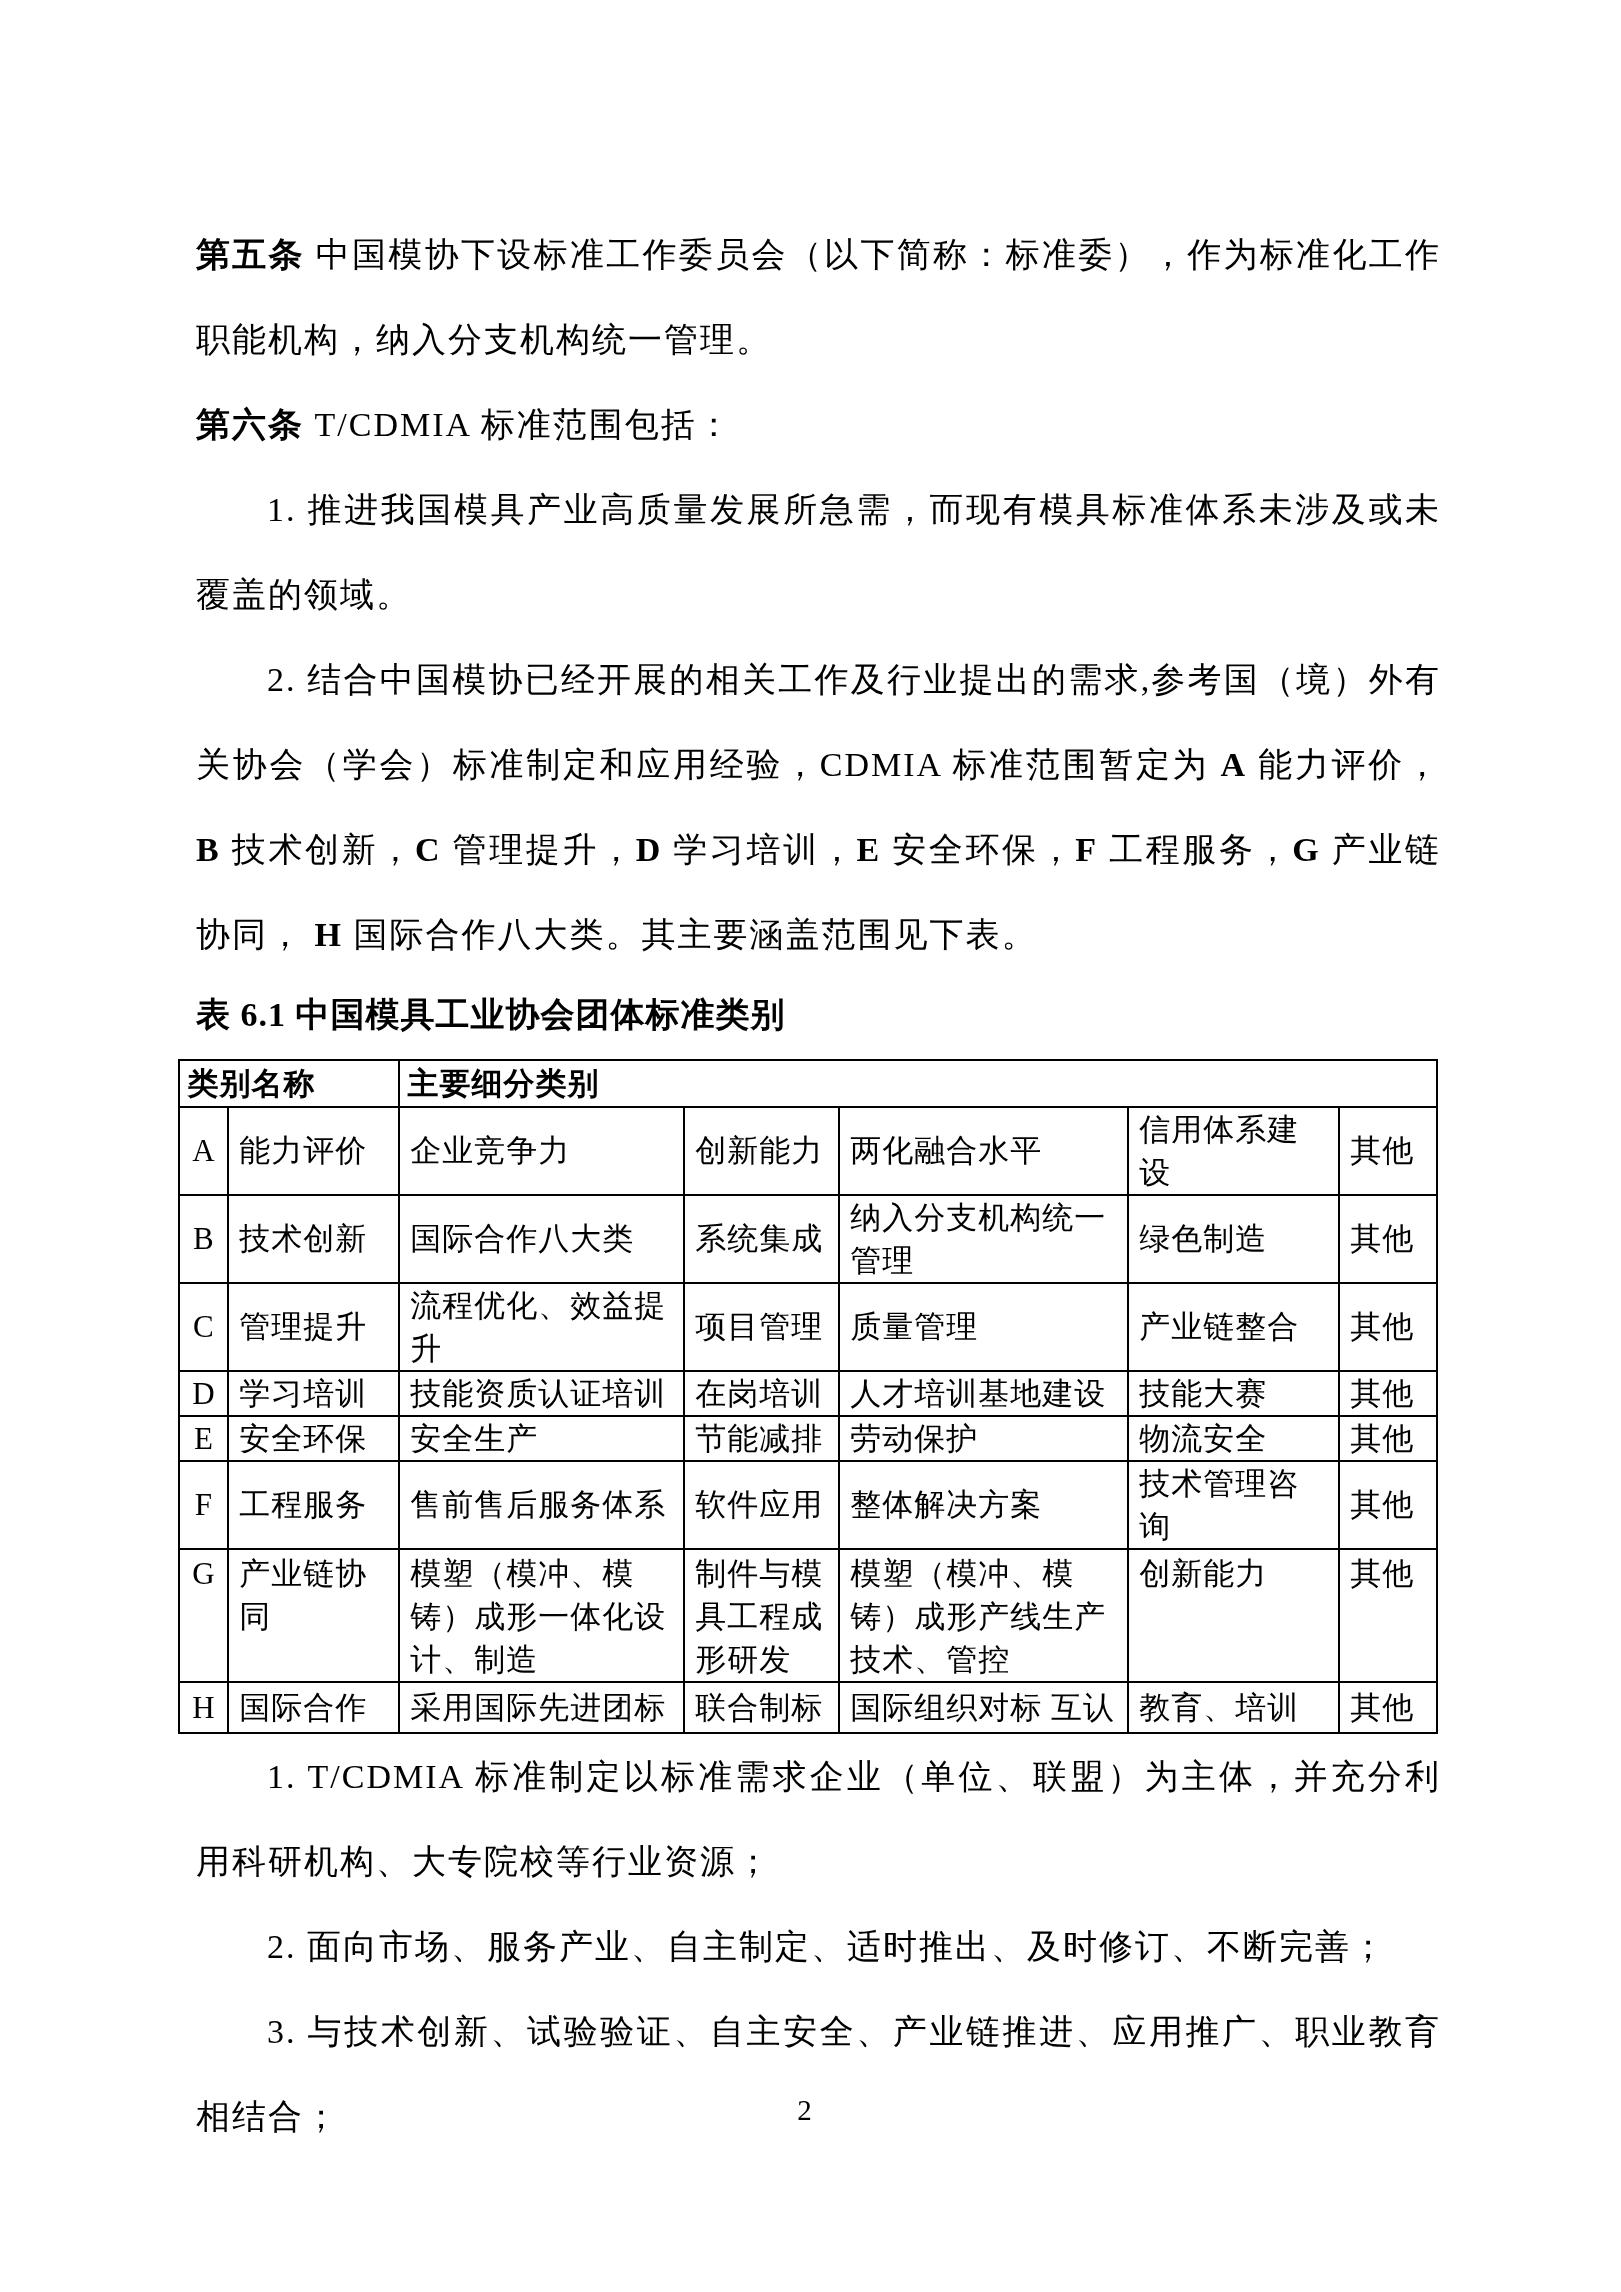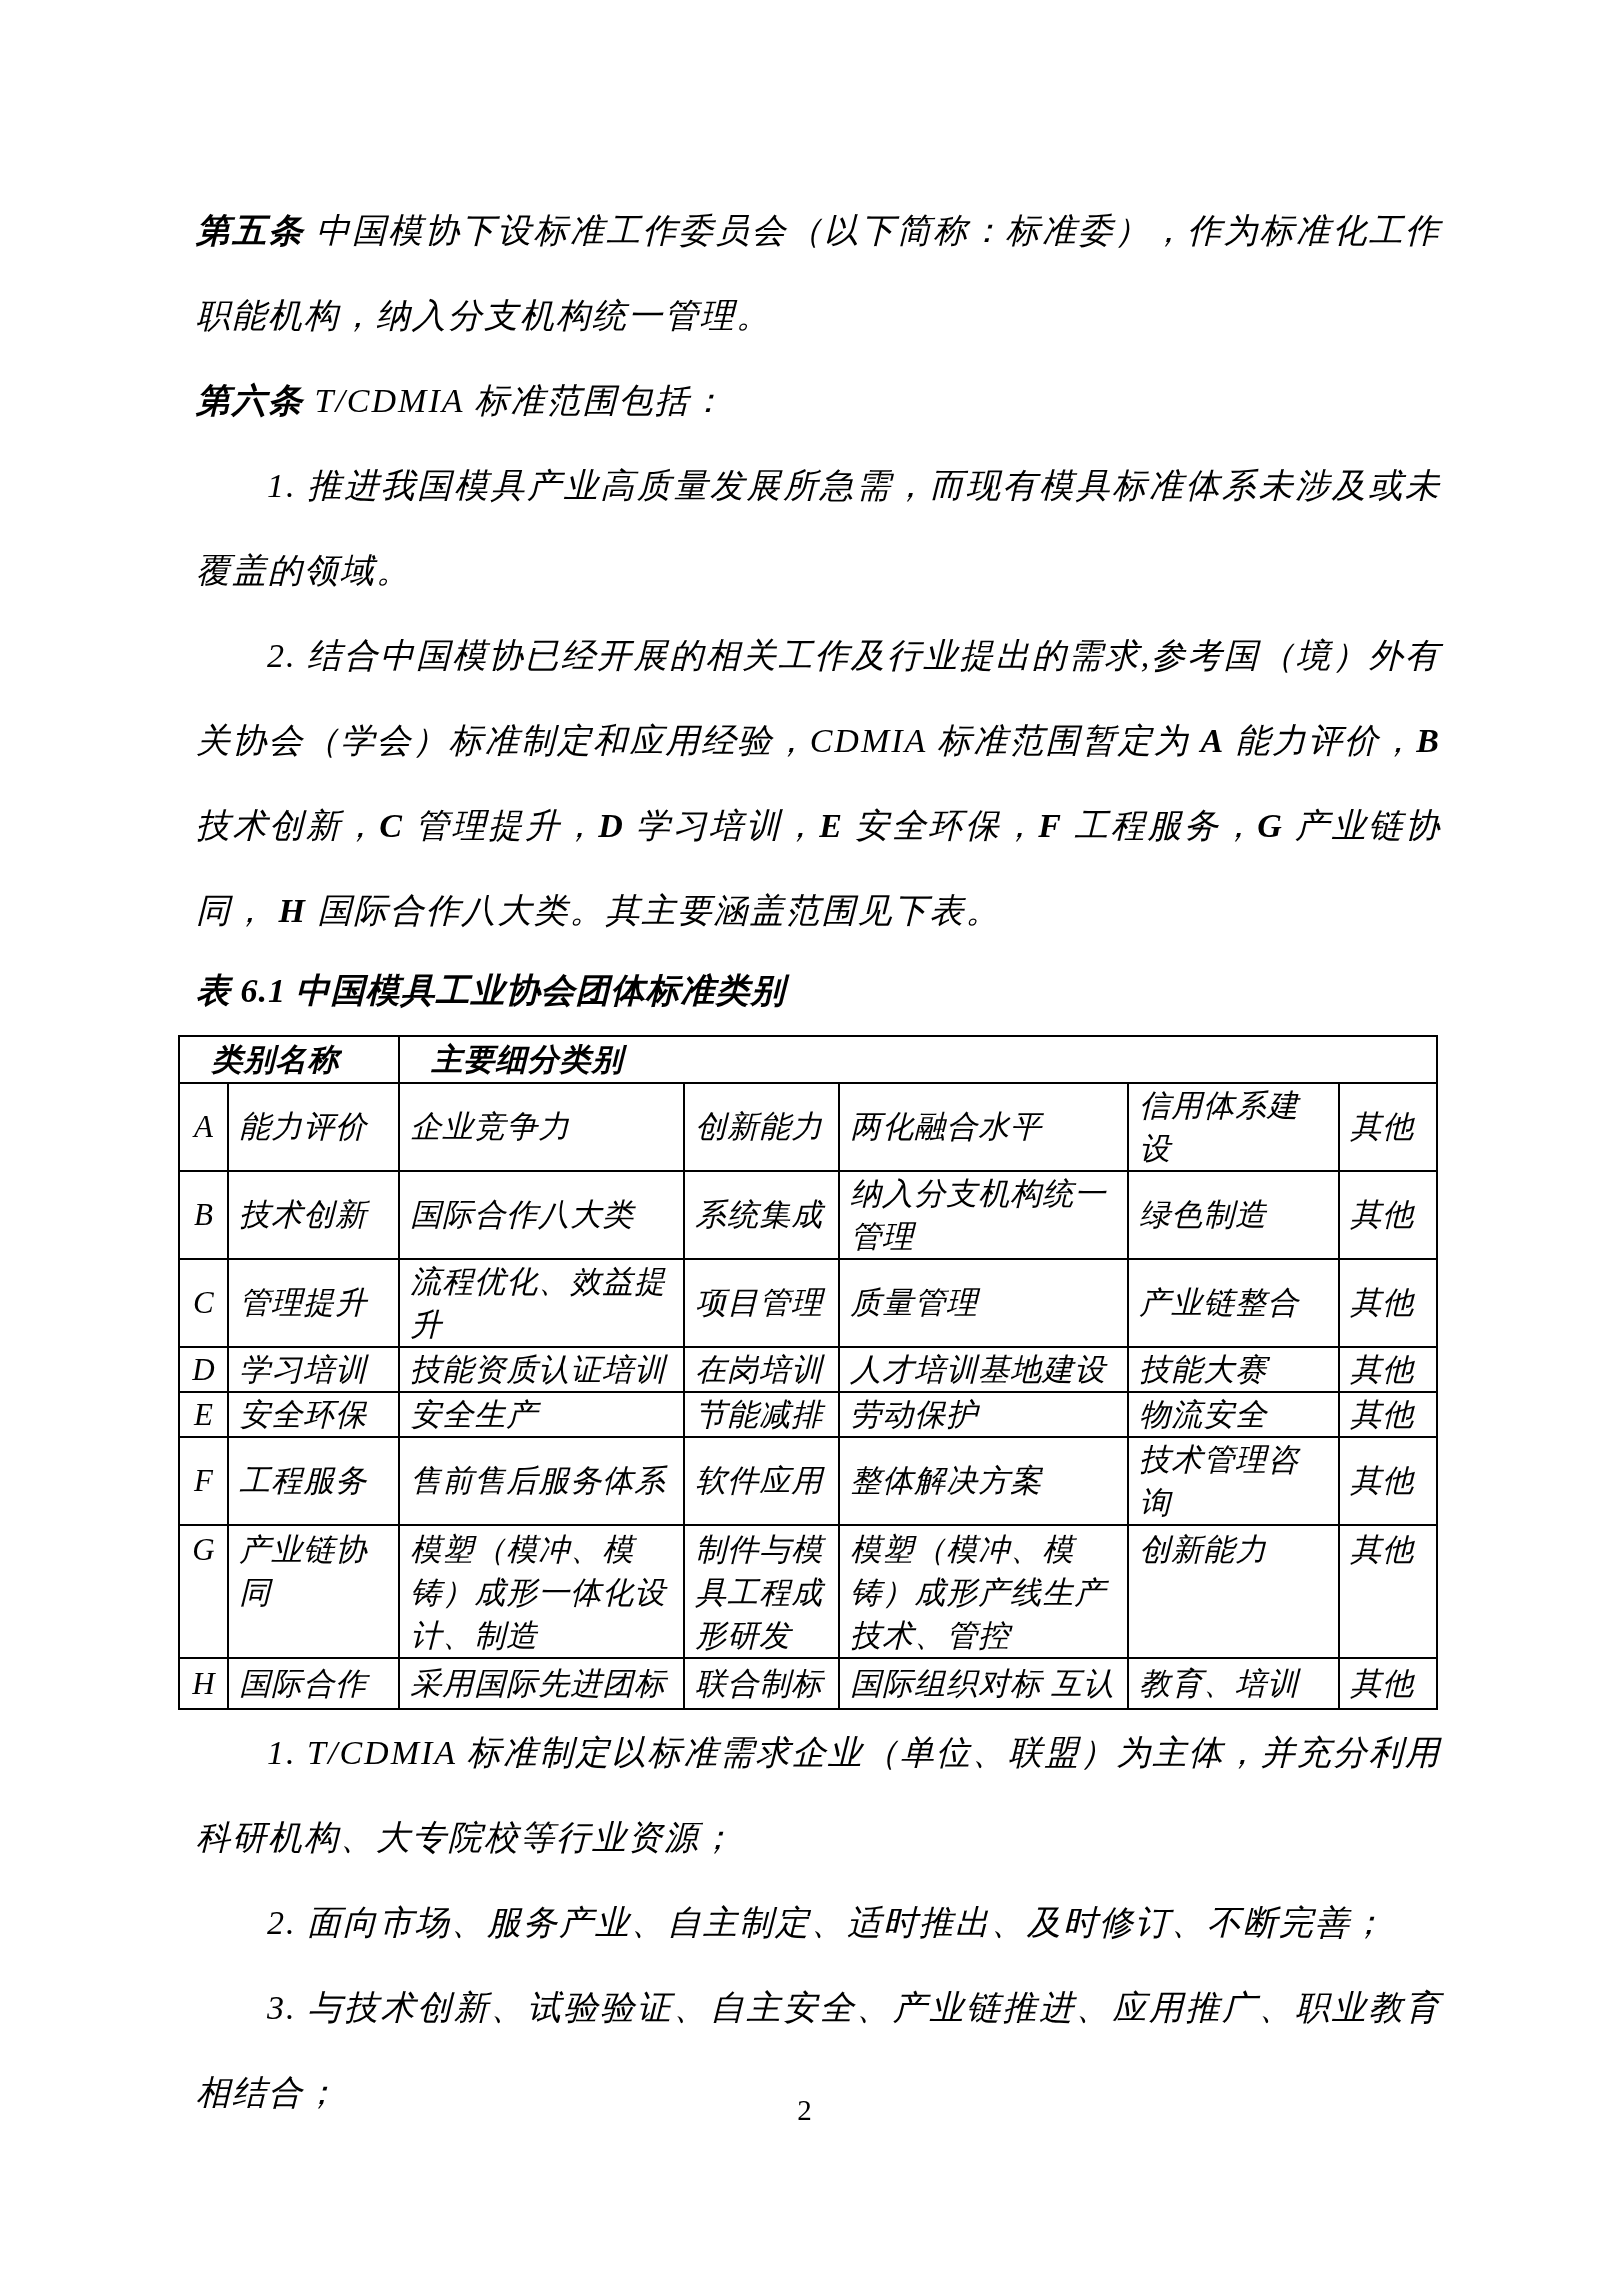--- a/index.html
+++ b/index.html
@@ -9,26 +9,25 @@
     height: 2293px;
     margin: 0 auto;
     background: #ffffff;
     color: #000000;
     font-family: "Liberation Serif", "DejaVu Serif", serif;
     overflow: hidden;
   }
   .content {
     position: absolute;
     left: 196px;
-    top: 188px;
+    top: 212px;
     width: 1245px;
     font-size: 34px;
     line-height: 85px;
     letter-spacing: 2px;
-    font-style: italic;
   }
   p.body-par {
     margin: 0;
     text-align: justify;
   }
   p.indent { text-indent: 71px; }
   .b { font-weight: bold; }
   .table-title {
     margin: 0;
     padding-right: 118px;
@@ -50,21 +49,21 @@
   table.std th, table.std td {
     border: 2px solid #000000;
     padding: 0 9.8px;
     vertical-align: middle;
     text-align: left;
     overflow: hidden;
   }
   table.std thead th {
     font-weight: bold;
     height: 45px;
-    padding-left: 31px;
+    padding-left: 7px;
   }
   table.std td.cell-letter { text-align: center; padding: 0; }
   table.std tbody tr:nth-child(1) { height: 42px; }
   table.std tbody tr:nth-child(2) { height: 46px; }
   table.std tbody tr:nth-child(3) { height: 42px; }
   table.std tbody tr:nth-child(4) { height: 45px; }
   table.std tbody tr:nth-child(5) { height: 45px; }
   table.std tbody tr:nth-child(6) { height: 44px; }
   table.std tbody tr:nth-child(7) { height: 129px; }
   table.std tbody tr:nth-child(8) { height: 51px; }

